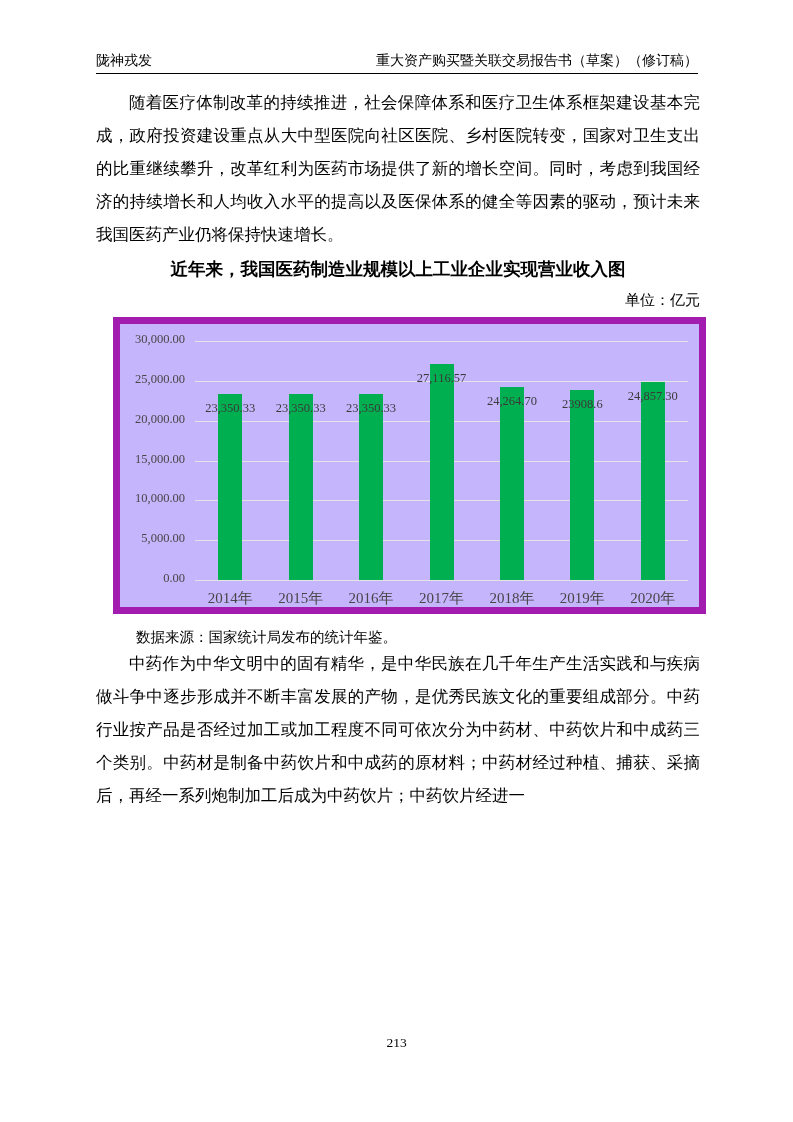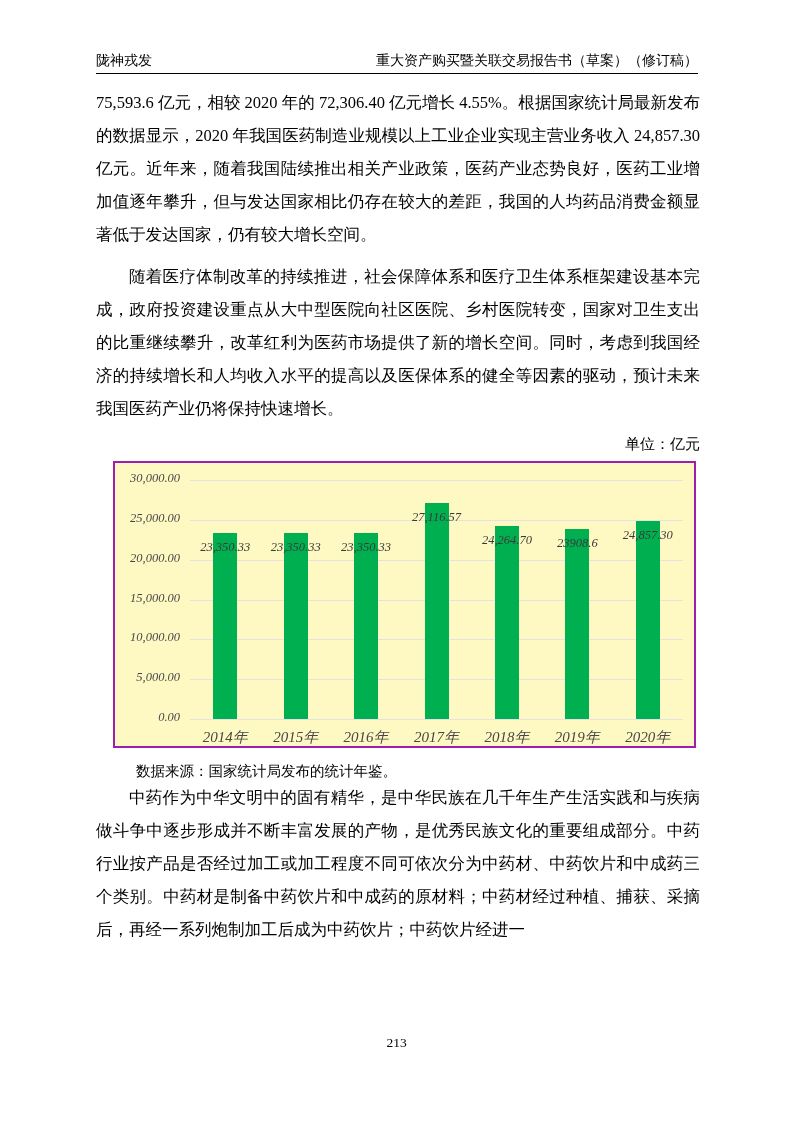--- a/index.html
+++ b/index.html
@@ -48,23 +48,22 @@
     margin-top: 10px;
     font-size: 15px;
     text-align: right;
     line-height: 19px;
   }
   .chart {
     position: relative;
     margin-top: 7px;
     margin-left: 17px;
     width: 579px; height: 283px;
-    border: 2px solid #a21caf;
-    background: #fef9c3;
-    font-style: italic;
+    border: 7px solid #a21caf;
+    background: #c4b5fd;
   }
   .gridline {
     position: absolute;
     height: 1px;
     background: #e3e3e3;
   }
   .ytick {
     position: absolute;
     right: 514px;
     font-size: 12.5px;
@@ -108,23 +107,23 @@
 </head>
 <body>
 
 <div class="page">
 
   <span class="header-left">陇神戎发</span>
   <span class="header-right">重大资产购买暨关联交易报告书（草案）（修订稿）</span>
   <div class="header-rule"></div>
 
   <div class="content">
-    <p class="para no-indent">75,593.6 亿元，相较 2020 年的 72,306.40 亿元增长 4.55%。根据国家统计局最新发布的数据显示，2020 年我国医药制造业规模以上工业企业实现主营业务收入 24,857.30 亿元。近年来，随着我国陆续推出相关产业政策，医药产业态势良好，医药工业增加值逐年攀升，但与发达国家相比仍存在较大的差距，我国的人均药品消费金额显著低于发达国家，仍有较大增长空间。</p>
     <p class="para">随着医疗体制改革的持续推进，社会保障体系和医疗卫生体系框架建设基本完成，政府投资建设重点从大中型医院向社区医院、乡村医院转变，国家对卫生支出的比重继续攀升，改革红利为医药市场提供了新的增长空间。同时，考虑到我国经济的持续增长和人均收入水平的提高以及医保体系的健全等因素的驱动，预计未来我国医药产业仍将保持快速增长。</p>
 
+    <div class="chart-title">近年来，我国医药制造业规模以上工业企业实现营业收入图</div>
     <div class="chart-unit">单位：亿元</div>
 
     <div class="chart" id="chart">
         <div class="gridline" style="top: 17px; left: 75px; width: 493px;"></div>
         <div class="ytick" style="top: 8px;">30,000.00</div>
         <div class="gridline" style="top: 56.8333px; left: 75px; width: 493px;"></div>
         <div class="ytick" style="top: 47.8333px;">25,000.00</div>
         <div class="gridline" style="top: 96.6667px; left: 75px; width: 493px;"></div>
         <div class="ytick" style="top: 87.6667px;">20,000.00</div>
         <div class="gridline" style="top: 136.5px; left: 75px; width: 493px;"></div>

